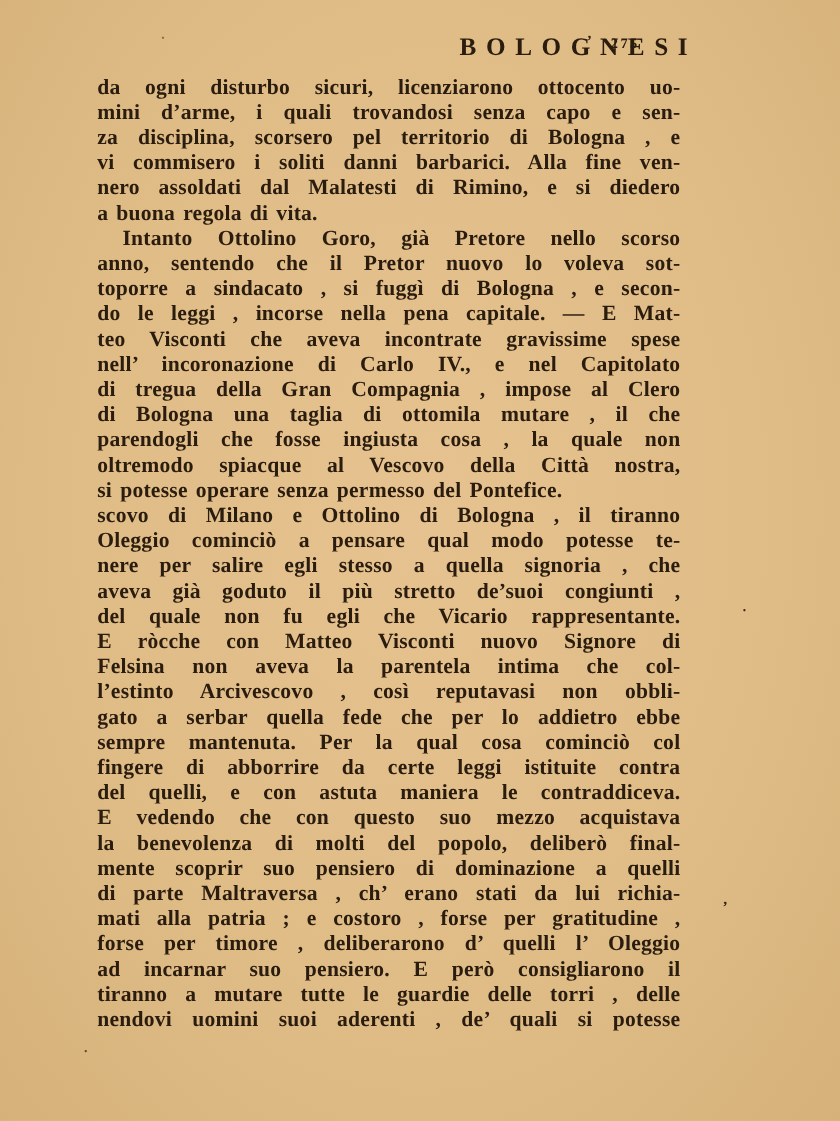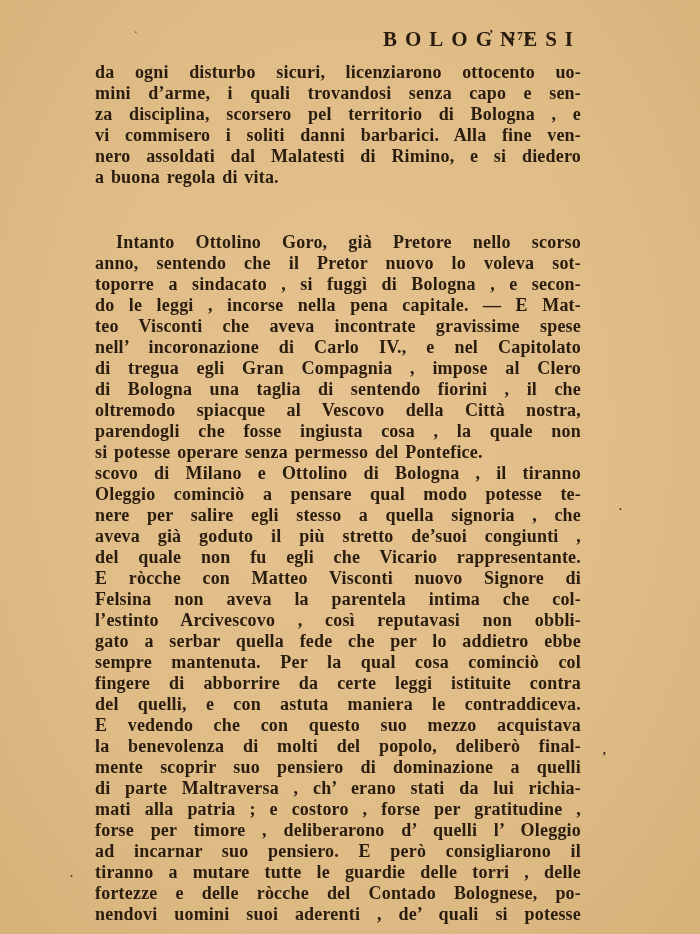--- a/index.html
+++ b/index.html
@@ -18,28 +18,28 @@
   }
   .running-title{
     position:absolute;left:0;right:0;text-align:right;
     font-size:21px;font-weight:700;letter-spacing:8px;text-indent:8px;
   }
   .page-number{
     position:absolute;right:48px;top:2px;
     font-size:12px;font-weight:700;letter-spacing:2px;
   }
   .text-block{
-    position:absolute;left:95px;top:62px;width:486px;
+    position:absolute;left:81px;top:62px;width:486px;
   }
   .line{
     font-size:18px;line-height:21px;font-weight:700;
     text-align:justify;word-spacing:2px;letter-spacing:0.2px;
   }
   .line.just{ text-align-last:justify; }
-  .line.indent{ text-indent:21px;margin-top:44px; }
+  .line.indent{ text-indent:21px; }
   .artifact{
     position:absolute;font-weight:700;color:#33240f;line-height:1;
   }
   .a1{left:489px;top:27px;font-size:13px;}
   .a2{left:619px;top:501px;font-size:11px;}
   .a3{left:602px;top:749px;font-size:13px;}
   .a4{left:70px;top:867px;font-size:12px;opacity:.75;}
   .a5{left:134px;top:27px;font-size:11px;opacity:.55;}
 </style>
 </head>
@@ -57,24 +57,24 @@
       <div class="line just">za disciplina, scorsero pel territorio di Bologna , e</div>
       <div class="line just">vi commisero i soliti danni barbarici. Alla fine ven-</div>
       <div class="line just">nero assoldati dal Malatesti di Rimino, e si diedero</div>
       <div class="line">a buona regola di vita.</div>
       <div class="line just indent">Intanto Ottolino Goro, già Pretore nello scorso</div>
       <div class="line just">anno, sentendo che il Pretor nuovo lo voleva sot-</div>
       <div class="line just">toporre a sindacato , si fuggì di Bologna , e secon-</div>
       <div class="line just">do le leggi , incorse nella pena capitale. — E Mat-</div>
       <div class="line just">teo Visconti che aveva incontrate gravissime spese</div>
       <div class="line just">nell’ incoronazione di Carlo IV., e nel Capitolato</div>
-      <div class="line just">di tregua egli Gran Compagnia , impose al Clero</div>
-      <div class="line just">di Bologna una taglia di sentendo fiorini , il che</div>
+      <div class="line just">di tregua della Gran Compagnia , impose al Clero</div>
+      <div class="line just">di Bologna una taglia di ottomila mutare , il che</div>
+      <div class="line just">parendogli che fosse ingiusta cosa , la quale non</div>
       <div class="line just">oltremodo spiacque al Vescovo della Città nostra,</div>
-      <div class="line just">parendogli che fosse ingiusta cosa , la quale non</div>
       <div class="line">si potesse operare senza permesso del Pontefice.</div>
       <div class="line just">scovo di Milano e Ottolino di Bologna , il tiranno</div>
       <div class="line just">Oleggio cominciò a pensare qual modo potesse te-</div>
       <div class="line just">nere per salire egli stesso a quella signoria , che</div>
       <div class="line just">aveva già goduto il più stretto de’suoi congiunti ,</div>
       <div class="line just">del quale non fu egli che Vicario rappresentante.</div>
       <div class="line just">E ròcche con Matteo Visconti nuovo Signore di</div>
       <div class="line just">Felsina non aveva la parentela intima che col-</div>
       <div class="line just">l’estinto Arcivescovo , così reputavasi non obbli-</div>
       <div class="line just">gato a serbar quella fede che per lo addietro ebbe</div>
@@ -82,21 +82,20 @@
       <div class="line just">fingere di abborrire da certe leggi istituite contra</div>
       <div class="line just">del quelli, e con astuta maniera le contraddiceva.</div>
       <div class="line just">E vedendo che con questo suo mezzo acquistava</div>
       <div class="line just">la benevolenza di molti del popolo, deliberò final-</div>
       <div class="line just">mente scoprir suo pensiero di dominazione a quelli</div>
       <div class="line just">di parte Maltraversa , ch’ erano stati da lui richia-</div>
       <div class="line just">mati alla patria ; e costoro , forse per gratitudine ,</div>
       <div class="line just">forse per timore , deliberarono d’ quelli l’ Oleggio</div>
       <div class="line just">ad incarnar suo pensiero. E però consigliarono il</div>
       <div class="line just">tiranno a mutare tutte le guardie delle torri , delle</div>
-      <div class="line just">fortezze e delle ròcche del Contado Bolognese, po-</div>
       <div class="line just">nendovi uomini suoi aderenti , de’ quali si potesse</div>
     </div>
 
   <div id="artifacts">
       <span class="artifact a1">’</span>
       <span class="artifact a2">.</span>
       <span class="artifact a3">’</span>
       <span class="artifact a4">.</span>
       <span class="artifact a5">·</span>
     </div>

